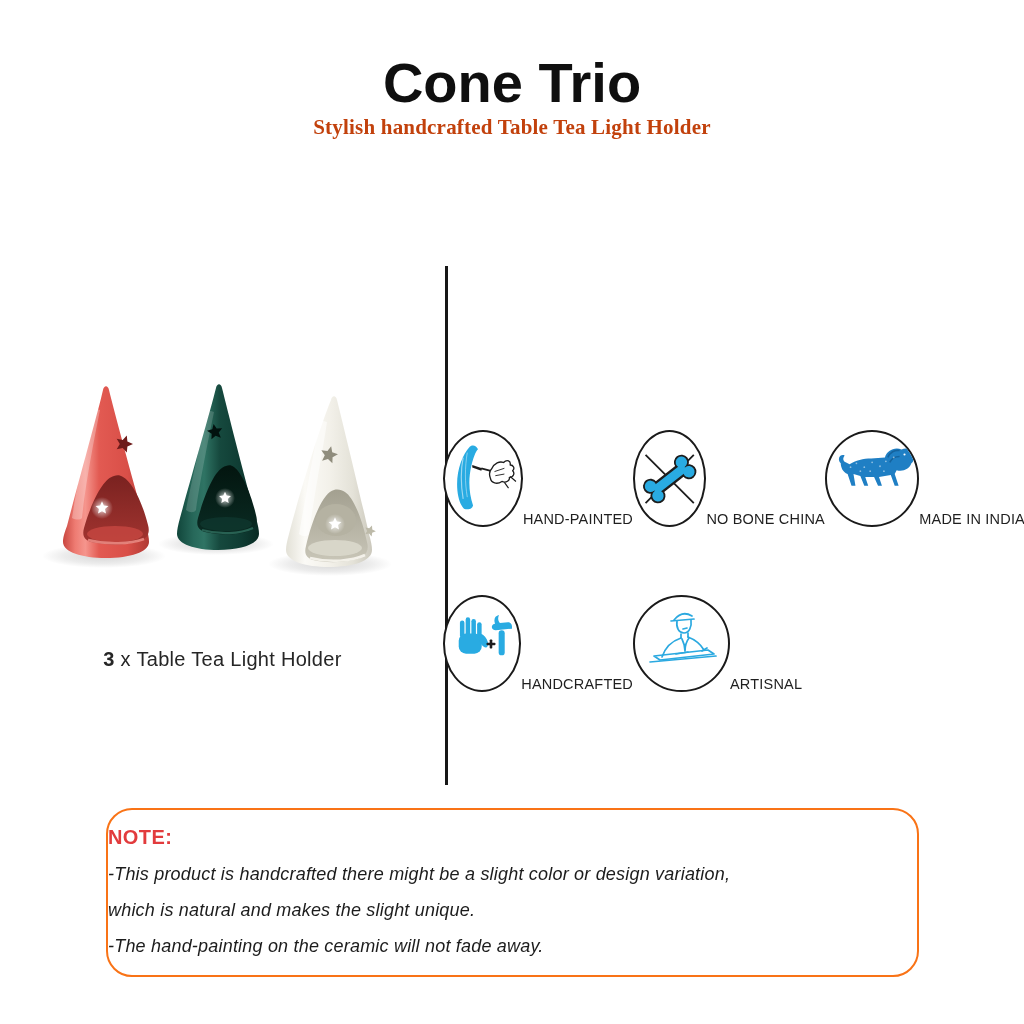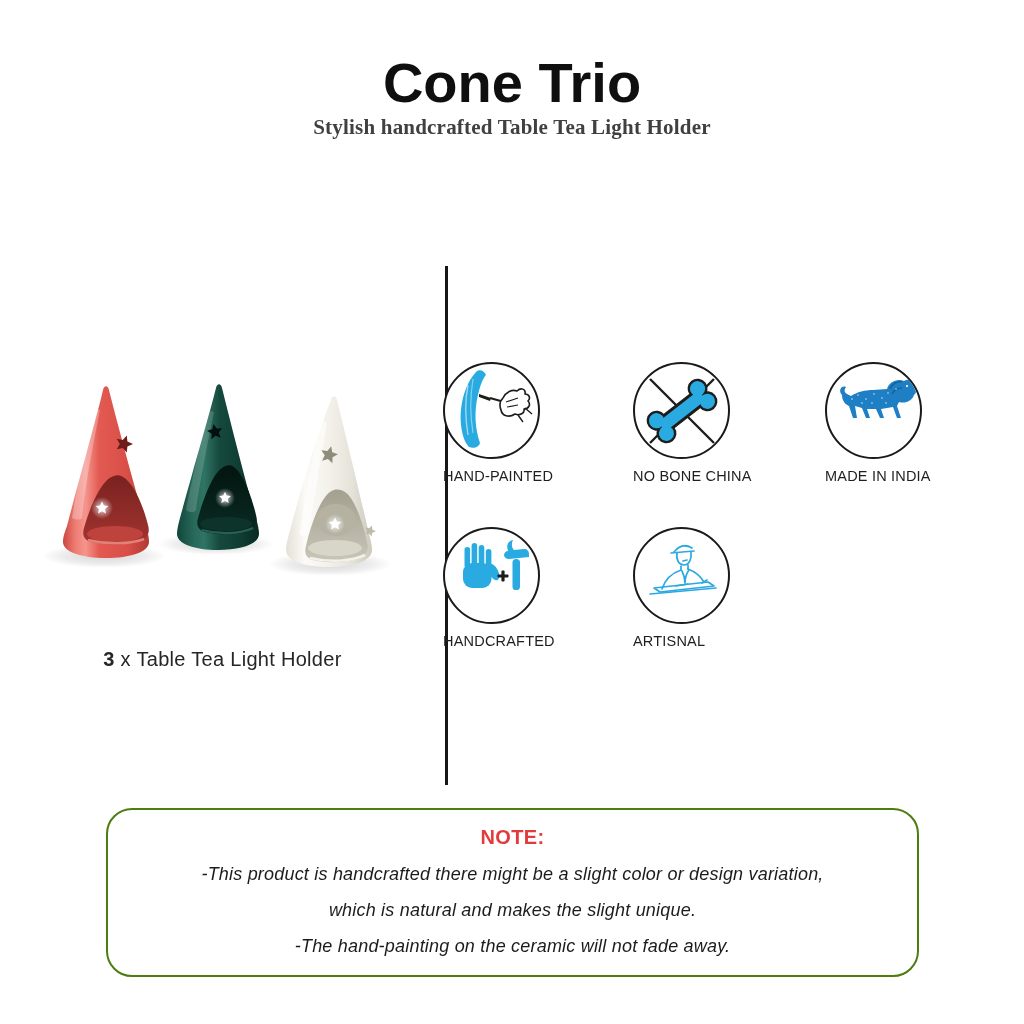--- a/index.html
+++ b/index.html
@@ -2,43 +2,43 @@
 <html><head>
 <meta charset="utf-8">
 <style>
   html,body{margin:0;padding:0;background:#ffffff;}
   .page{position:relative;width:1024px;height:996px;background:#ffffff;
         font-family:"Liberation Sans","DejaVu Sans",sans-serif;overflow:hidden;}
 
   
   .header{position:absolute;top:54px;left:0;width:100%;text-align:center;}
   .title{margin:0;font-size:56px;font-weight:800;color:#0f0f0f;letter-spacing:0px;line-height:1.05;}
-  .subtitle{margin:2px 0 0;font-size:21px;font-weight:600;color:#404040;
+  .subtitle{margin:2px 0 0;font-size:21px;font-weight:600;color:#c2410c;
             font-family:"Liberation Serif","DejaVu Serif",serif;letter-spacing:0.2px;}
 
   
   .divider{position:absolute;left:445px;top:266px;width:3px;height:519px;background:#171717;}
 
   
   .product-photo{position:absolute;left:18px;top:356px;width:405px;height:266px;}
   .caption{position:absolute;left:0;top:648px;width:445px;margin:0;text-align:center;
            font-size:20px;color:#262626;letter-spacing:0.3px;}
   .caption b{font-weight:700;}
 
   
   .features{position:absolute;left:443px;top:362px;display:grid;
             grid-template-columns:190px 192px 200px;grid-auto-rows:165px;}
-  .feature{display:flex;flex-direction:column;align-items:flex-start;}
+  .feature{display:flex;flex-direction:row;align-items:flex-end;}
   .circle{width:97px;height:97px;box-sizing:border-box;border:2.5px solid #1a1a1a;border-radius:50%;
           background:#fff;display:flex;align-items:center;justify-content:center;overflow:hidden;}
   .feature-label{margin-top:9px;font-size:14.5px;color:#1f1f1f;letter-spacing:0.2px;white-space:nowrap;}
 
   
   .note{position:absolute;left:106px;top:808px;width:813px;height:169px;box-sizing:border-box;
-        border:2px solid #4d7c0f;border-radius:26px;text-align:center;padding-top:16px;}
+        border:2px solid #f97316;border-radius:26px;text-align:left;padding-top:16px;}
   .note-heading{margin:0;font-size:20px;font-weight:700;color:#E23B3D;letter-spacing:0.4px;}
   .note-line{margin:15px 0 0;font-size:18px;color:#1c1c1c;letter-spacing:0.2px;font-style:italic;}
 </style>
 </head>
 <body>
 
 <div class="page">
 
   <div class="header">
     <h1 class="title">Cone Trio</h1>

